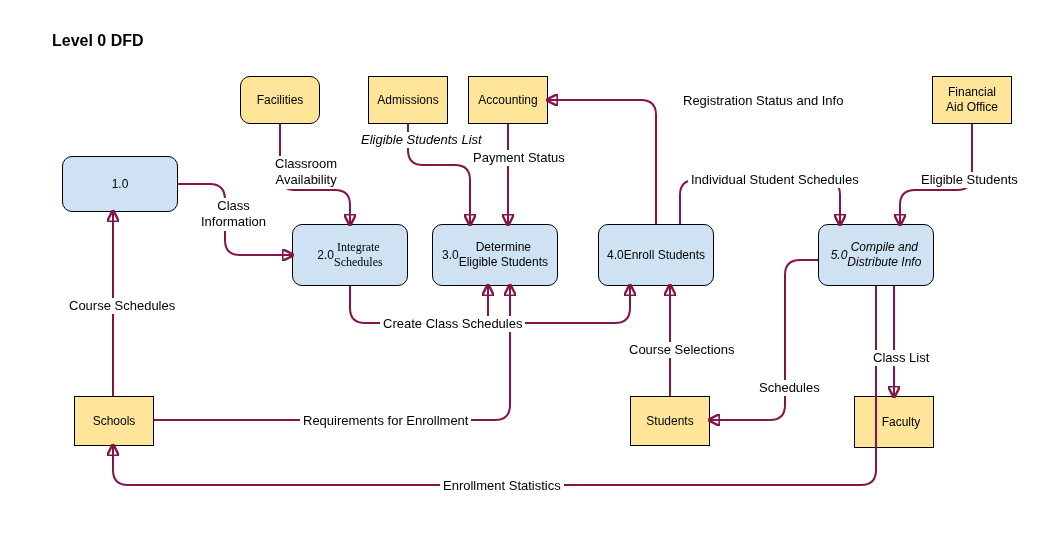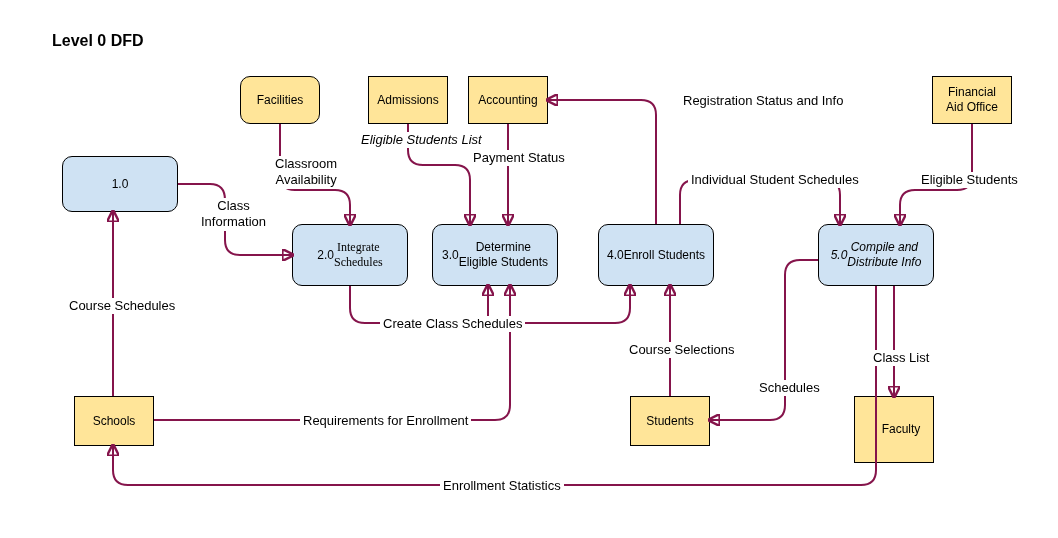--- a/index.html
+++ b/index.html
@@ -74,21 +74,21 @@
 
 <div class="title" style="left:52px; top:32px;">Level 0 DFD</div>
 
 <div class="entity" style="left:240px; top:76px; width:80px; height:48px;border-radius:10px;">Facilities</div>
 <div class="entity" style="left:368px; top:76px; width:80px; height:48px;">Admissions</div>
 <div class="entity" style="left:468px; top:76px; width:80px; height:48px;">Accounting</div>
 <div class="entity" style="left:932px; top:76px; width:80px; height:48px; white-space:pre-line;">Financial
 Aid Office</div>
 <div class="entity" style="left:74px; top:396px; width:80px; height:50px;">Schools</div>
 <div class="entity" style="left:630px; top:396px; width:80px; height:50px;">Students</div>
-<div class="entity" style="left:854px; top:396px; width:80px; height:67px;padding-left:18px;">Faculty</div>
+<div class="entity" style="left:854px; top:396px; width:80px; height:52px;padding-left:18px;">Faculty</div>
 
 <div class="process" style="left:62px; top:156px; width:116px; height:56px;">
   <span>1.0</span>
 </div>
 <div class="process" style="left:292px; top:224px; width:116px; height:62px;">
   <span>2.0</span>
   <span style="white-space:pre-line;font-family:Liberation Serif, serif;">Integrate
 Schedules</span>
 </div>
 <div class="process" style="left:432px; top:224px; width:126px; height:62px;">

